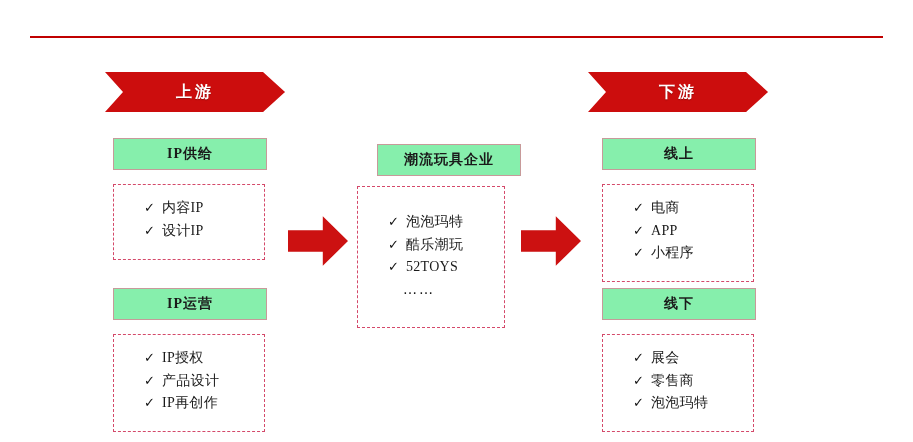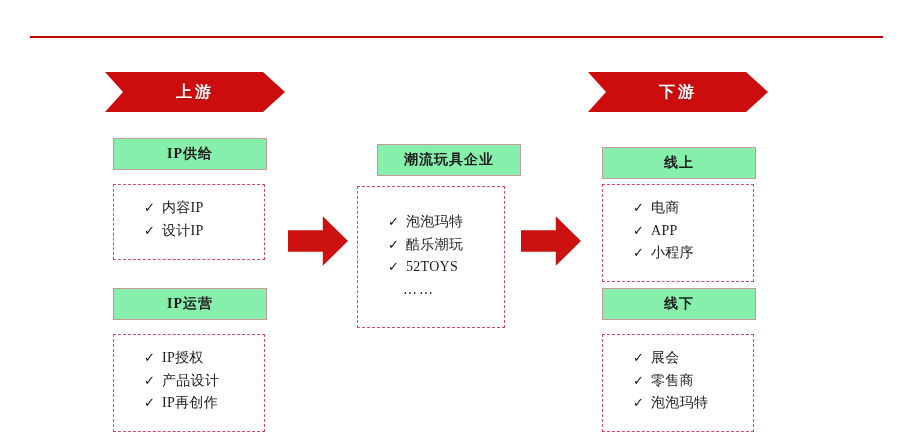--- a/index.html
+++ b/index.html
@@ -95,21 +95,21 @@
   #banner-down{left:588px;top:28px;width:180px;justify-content:center;}
 
   #title-ip-supply{left:113px;top:94px;width:152px;}
   #dash-ip-supply{left:113px;top:140px;width:152px;height:76px;}
   #title-ip-op{left:113px;top:244px;width:152px;}
   #dash-ip-op{left:113px;top:290px;width:152px;height:98px;}
 
   #title-toy{left:360px;top:100px;width:142px;margin-left:17px;}
   #dash-toy{left:357px;top:142px;width:148px;height:142px;padding-top:24px;}
 
-  #title-online{left:602px;top:103px;width:152px;}
+  #title-online{left:602px;top:94px;width:152px;}
   #dash-online{left:602px;top:140px;width:152px;height:98px;}
   #title-offline{left:602px;top:244px;width:152px;}
   #dash-offline{left:602px;top:290px;width:152px;height:98px;}
 
   #arrow-1{left:288px;top:170px;}
   #arrow-2{left:521px;top:170px;}
 </style>
 </head>
 <body>
 

